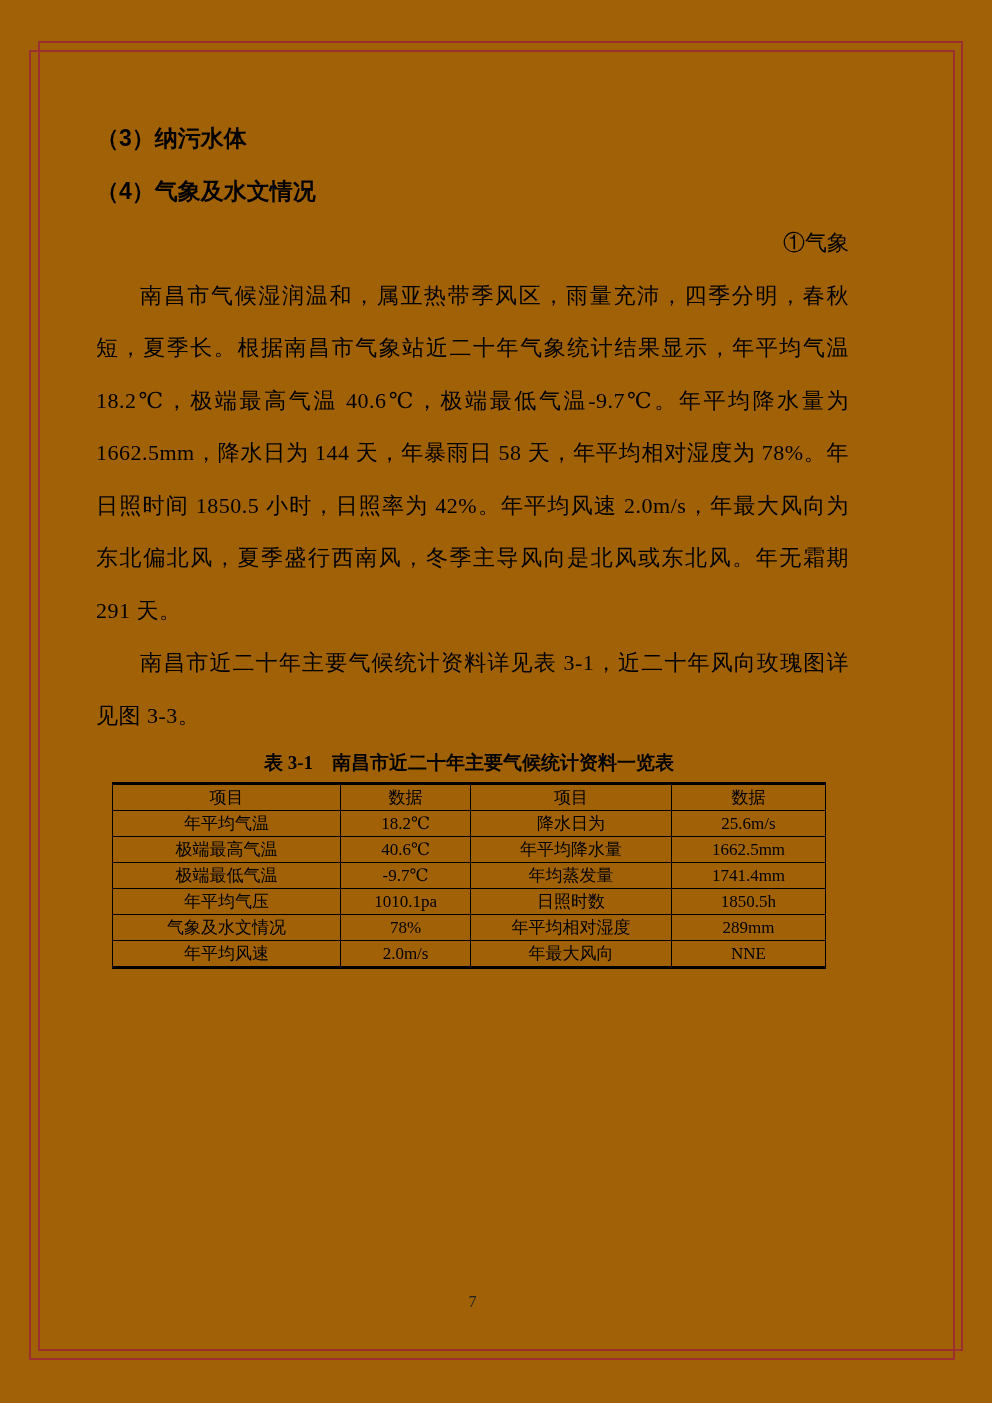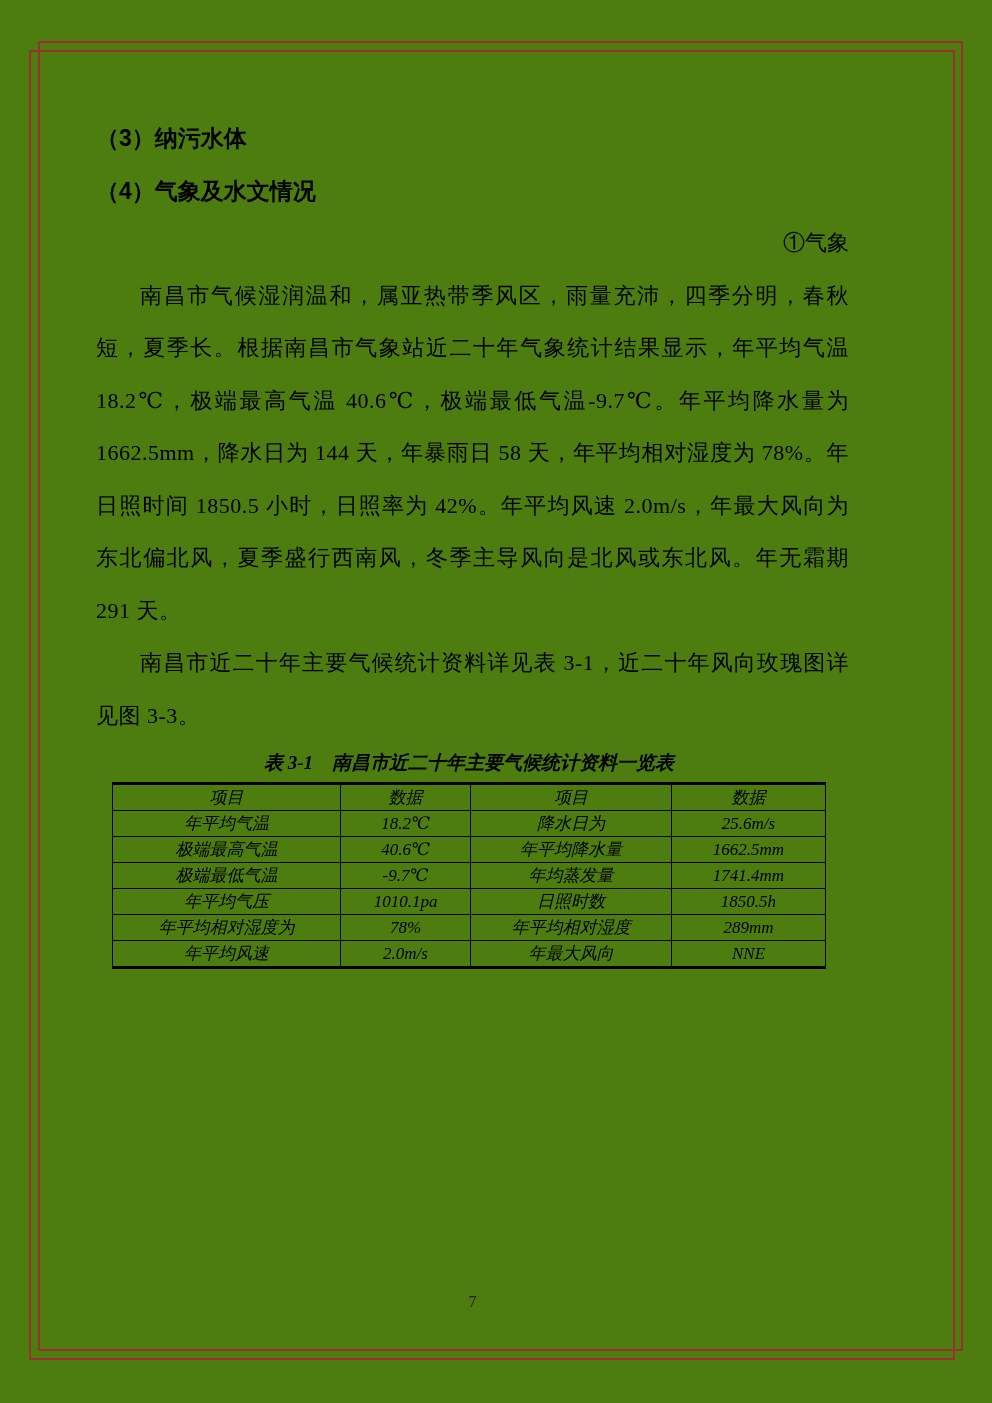--- a/index.html
+++ b/index.html
@@ -1,39 +1,39 @@
 <!DOCTYPE html>
 <html><head>
 <meta charset="utf-8">
 <style>
   * { margin:0; padding:0; box-sizing:border-box; }
   html,body { background:#ffffff; }
   .page {
-    position:relative; width:992px; height:1403px; background:#4d7c0f;
+    position:relative; width:992px; height:1403px; background:#a16207;
     font-family:"Liberation Serif","DejaVu Serif",serif; color:#111; overflow:hidden;
   }
   .frame { position:absolute; border:2px solid #9c2f2f; background:transparent; }
   .frame-back  { left:29px; top:50px; width:926px; height:1310px; }
   .frame-front { left:38px; top:41px; width:925px; height:1310px; }
 
   .content { position:absolute; left:96px; top:112px; width:753px; }
 
   .sec-heading {
     font-family:"Liberation Sans","DejaVu Sans",sans-serif;
     font-weight:bold; font-size:23px; line-height:52.5px; color:#000;
   }
   .body-para {
     font-size:22px; line-height:52.5px; text-align:justify;
     text-indent:2em; color:#000; letter-spacing:0.5px;
   }
   .sub-item {
     font-size:22px; line-height:52.5px; text-indent:2em; color:#000;text-align:right;
   }
 
-  .table-block { margin-top:6px; margin-left:16px; width:714px;font-style:italic; }
+  .table-block { margin-top:6px; margin-left:16px; width:714px; }
   .table-title {
     text-align:center; font-weight:bold; font-size:19px;
     line-height:30px; margin-bottom:4px; color:#000;
     font-family:"Liberation Serif","DejaVu Serif",serif;
   }
   table.climate {
     width:100%; border-collapse:collapse; table-layout:fixed;
     border-top:3px solid #000; border-bottom:3px solid #000;
   }
   table.climate td, table.climate th {
@@ -103,21 +103,21 @@
             <td>年均蒸发量</td>
             <td>1741.4mm</td>
           </tr>
           <tr>
             <td>年平均气压</td>
             <td>1010.1pa</td>
             <td>日照时数</td>
             <td>1850.5h</td>
           </tr>
           <tr>
-            <td>年平均相对湿度为</td>
+            <td>气象及水文情况</td>
             <td>78%</td>
             <td>年平均相对湿度</td>
             <td>289mm</td>
           </tr>
           <tr>
             <td>年平均风速</td>
             <td>2.0m/s</td>
             <td>年最大风向</td>
             <td>NNE</td>
           </tr>

